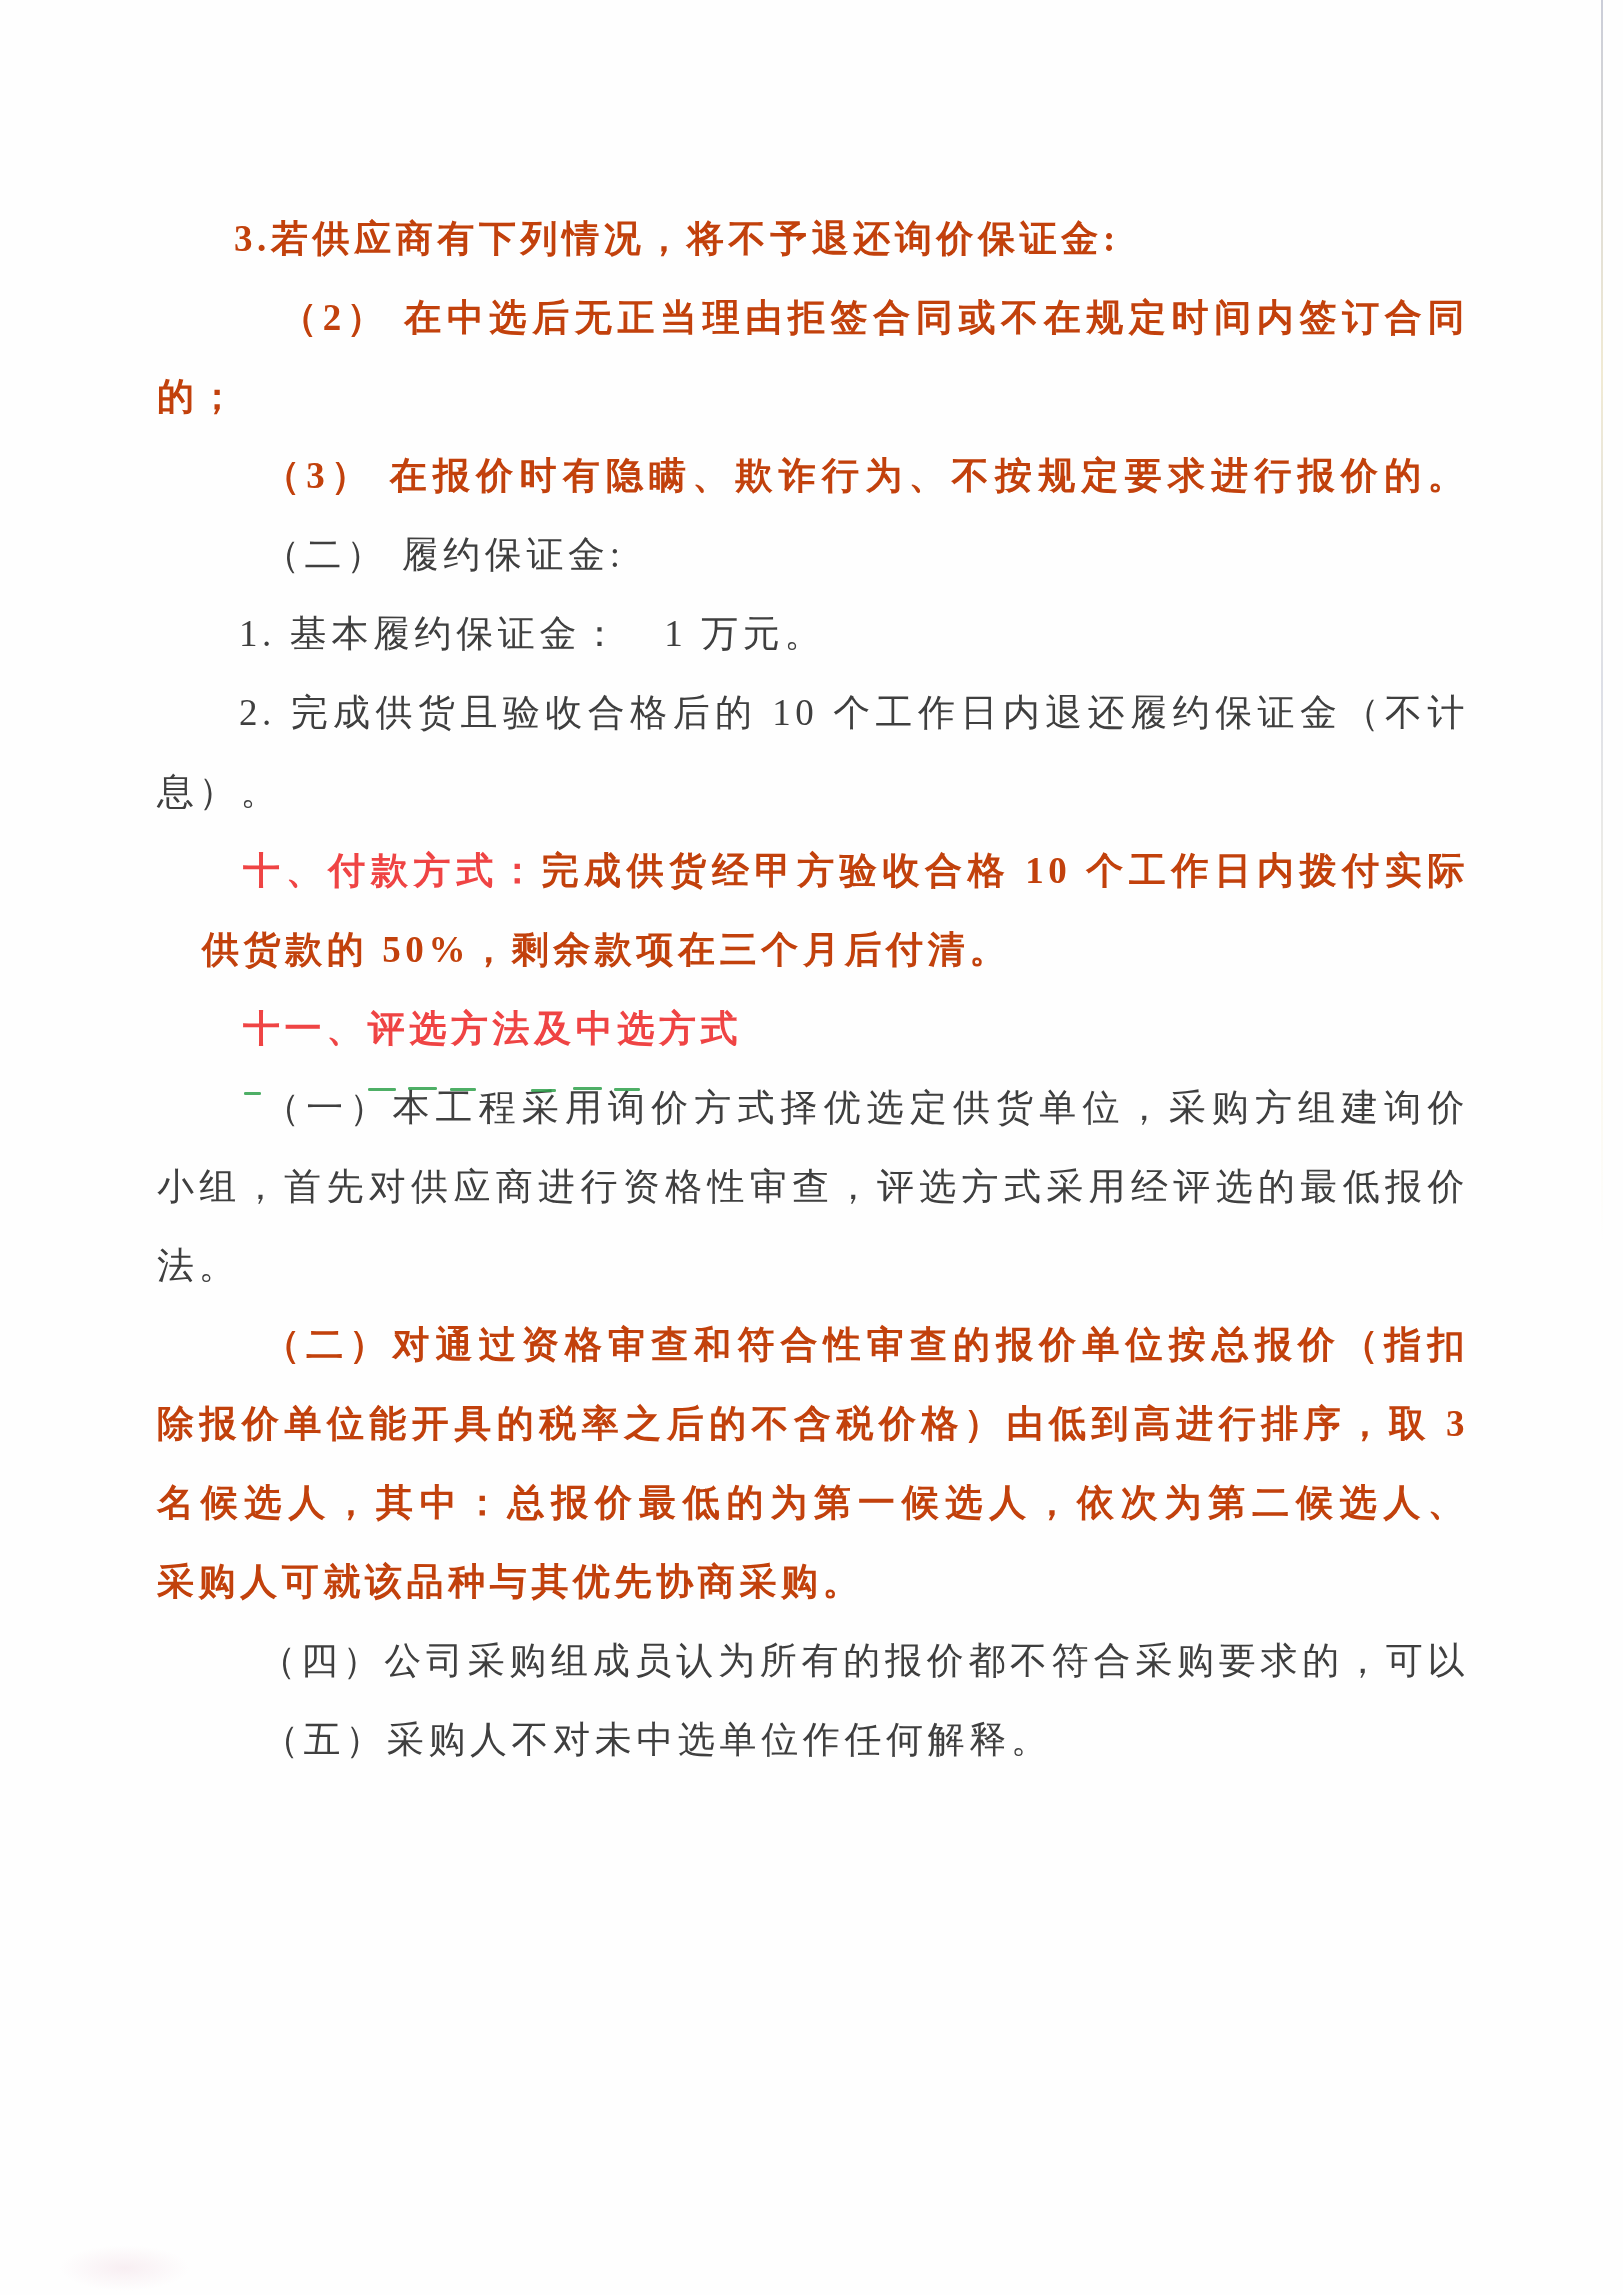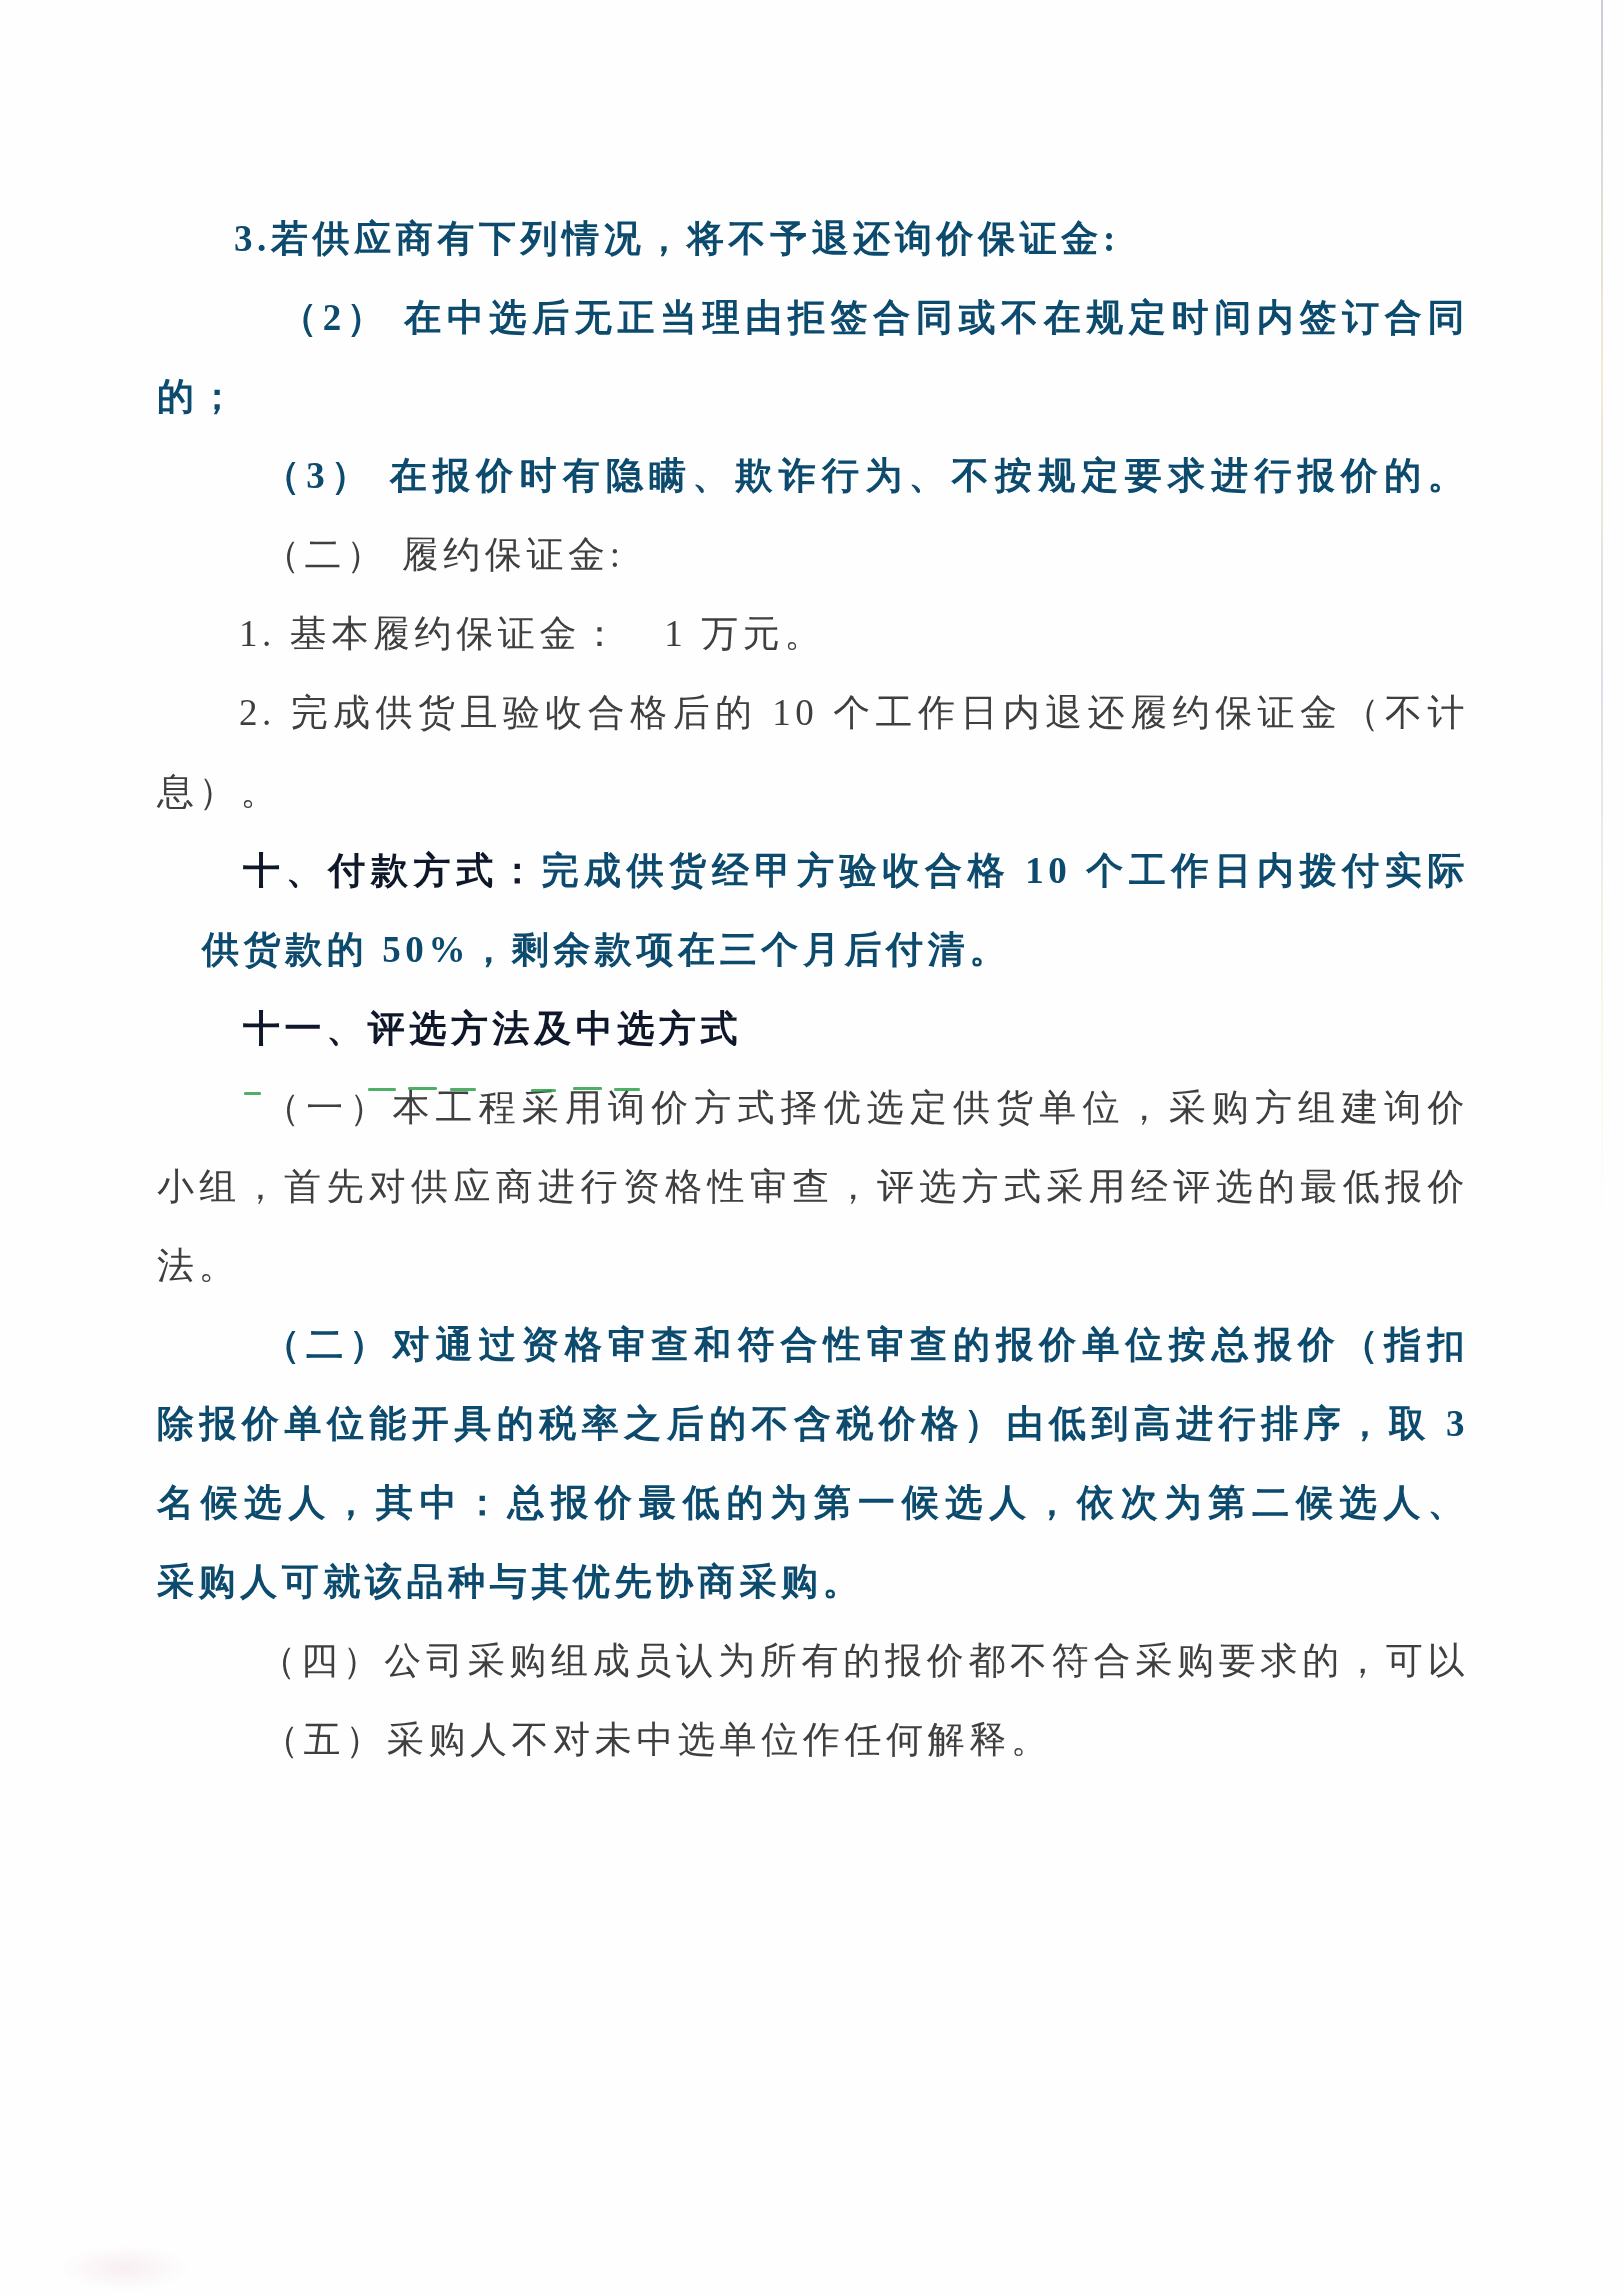--- a/index.html
+++ b/index.html
@@ -34,26 +34,26 @@
     white-space: normal;
     text-align: justify;
     text-align-last: justify;
   }
   .seg-body {
     font-weight: 400;
     color: #3f3f3f;
   }
   .seg-body-bold {
     font-weight: 700;
-    color: #0c4a6e;
+    color: #c2410c;
   }
   .seg-heading {
     font-family: "Liberation Sans", "DejaVu Sans", sans-serif;
     font-weight: 900;
-    color: #0f172a;
+    color: #ef4444;
   }
   .scan-edge-line {
     position: absolute;
     top: 0;
     left: 1601px;
     width: 2px;
     height: 1244px;
     background: linear-gradient(180deg,
       rgba(160,165,185,0.55) 0%,
       rgba(225,210,160,0.45) 30%,

